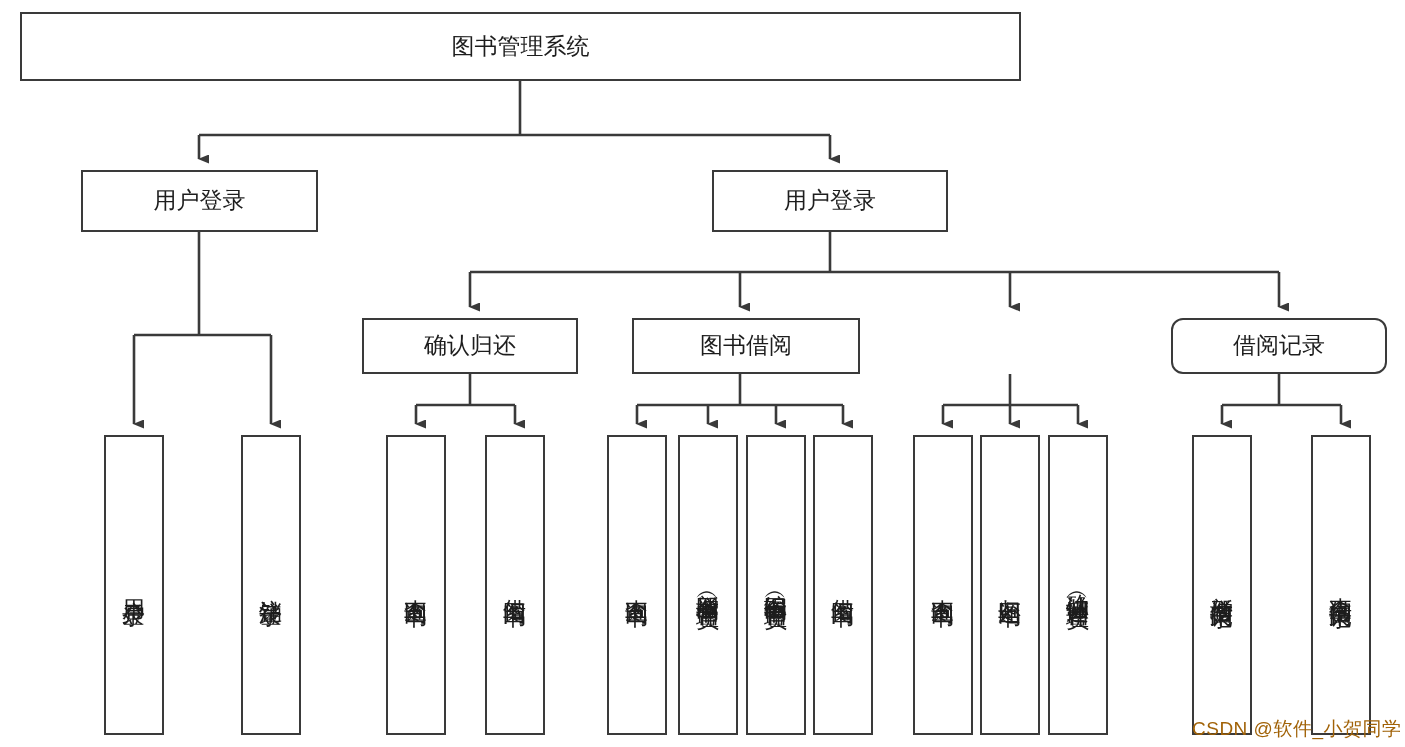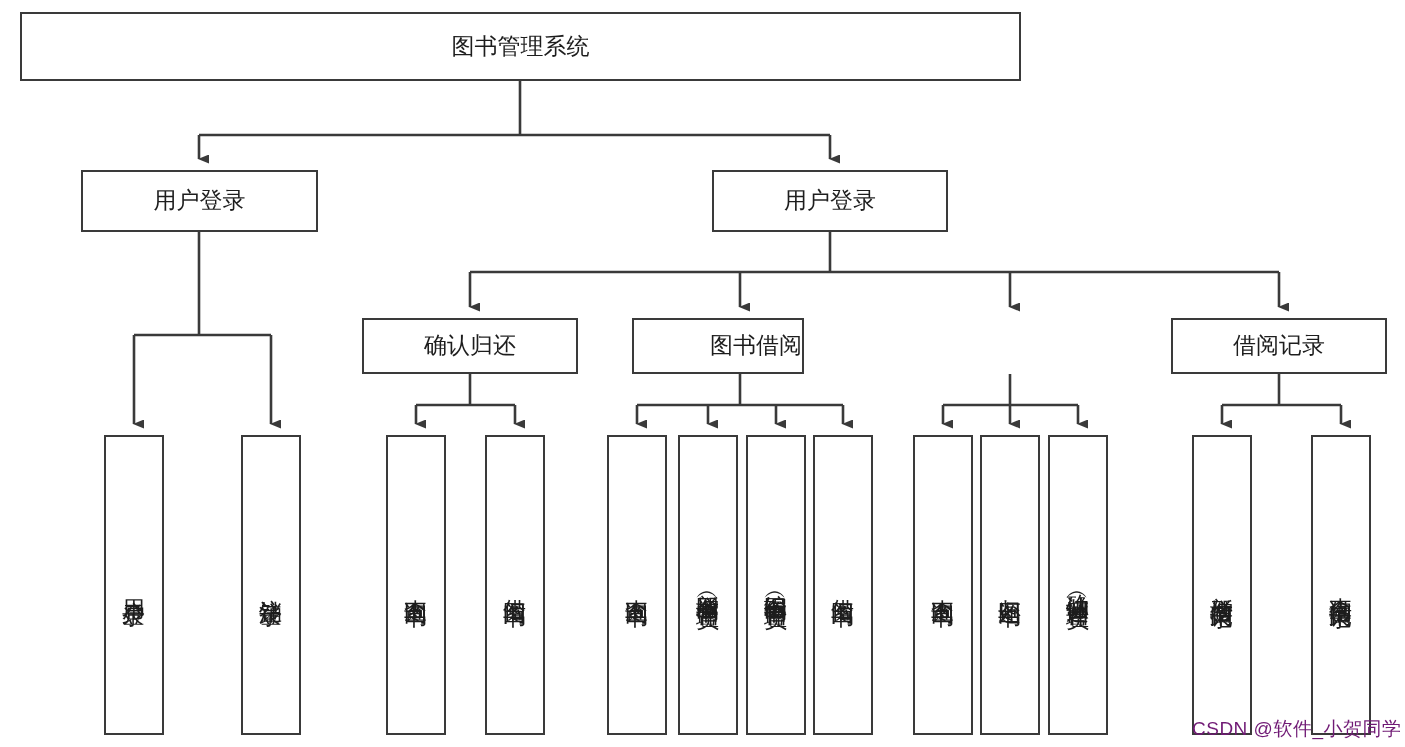--- a/index.html
+++ b/index.html
@@ -59,21 +59,21 @@
     text-orientation: upright;
     font-size: 23px;
     letter-spacing: 2px;
     line-height: 1.05;
     white-space: nowrap;
     height: auto;
   }
   .watermark {
     position: absolute;
     font-size: 19px;
-    color: #701a75;
+    color: #a16207;
     letter-spacing: 0.5px;
     white-space: nowrap;
     user-select: none;
   }
 </style>
 </head>
 <body>
 
 <div id="diagram-root">
 
@@ -136,26 +136,26 @@
   </div>
 
   <div class="node node-l2" style="left:712px; top:170px; width:236px; height:62px;">
     <span class="label">用户登录</span>
   </div>
 
   <div class="node node-l3" style="left:362px; top:318px; width:216px; height:56px;">
     <span class="label">确认归还</span>
   </div>
 
-  <div class="node node-l3" style="left:632px; top:318px; width:172px; height:56px;justify-content:flex-end;">
+  <div class="node node-l3" style="left:632px; top:318px; width:228px; height:56px;">
     <span class="label">图书借阅</span>
   </div>
 
 
-  <div class="node node-l3" style="left:1171px; top:318px; width:216px; height:56px;">
+  <div class="node node-l3" style="left:1171px; top:318px; width:216px; height:56px;border-radius:12px;">
     <span class="label">借阅记录</span>
   </div>
 
   <div class="node node-leaf" style="left:104px; top:435px; width:60px; height:300px;">
     <span class="label">用户登录</span>
   </div>
 
   <div class="node node-leaf" style="left:241px; top:435px; width:60px; height:300px;">
     <span class="label">注销登录</span>
   </div>

